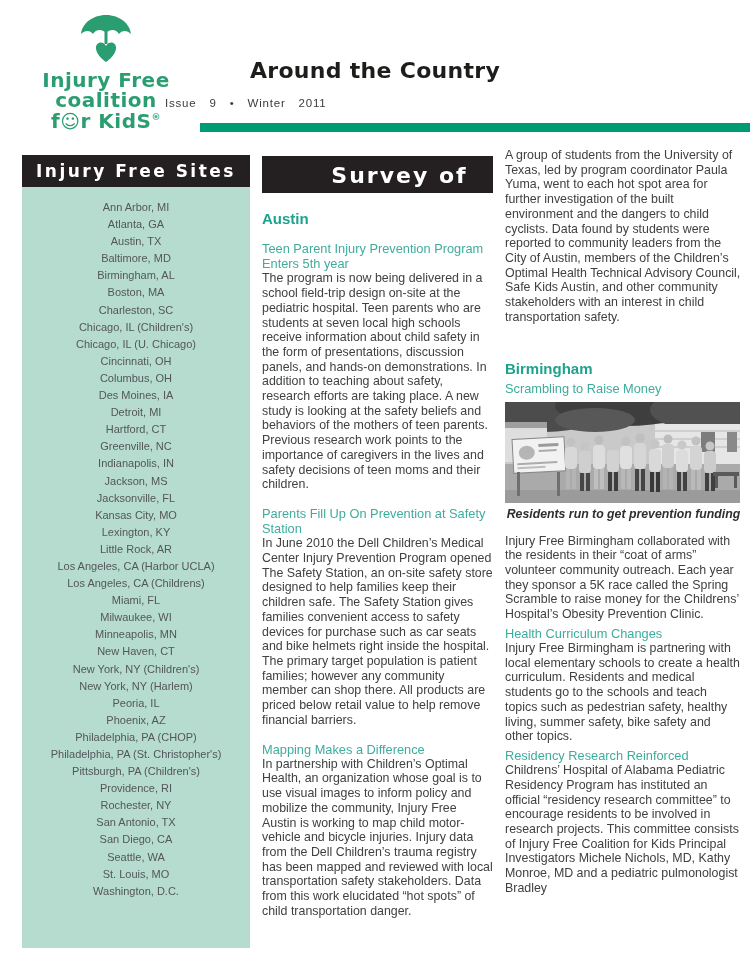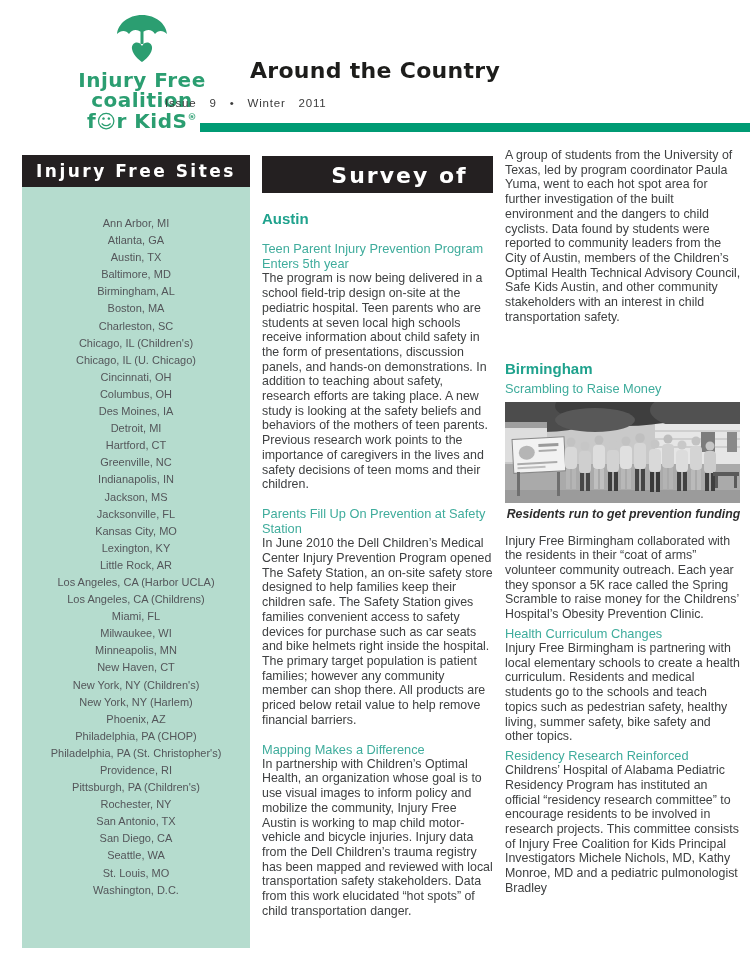--- a/index.html
+++ b/index.html
@@ -6,39 +6,39 @@
     --accent:#009B74; --logo-green:#2B9E71; --ink-black:#242021;
     --mint:#B5DCCE; --city-teal:#1FA28D; --subhead-teal:#3FAC9C;
     --body-text:#3F4142; --list-text:#54565A;
   }
   *{margin:0;padding:0;box-sizing:border-box;}
   html,body{background:#fff;}
   .page{position:relative;width:750px;height:970px;background:#fff;overflow:hidden;
     font-family:"Liberation Sans","DejaVu Sans",sans-serif;color:var(--body-text);}
 
   
-  .logo{position:absolute;left:36px;top:12px;width:140px;text-align:center;color:var(--logo-green);margin-left:36px;}
+  .logo{position:absolute;left:36px;top:12px;width:140px;text-align:center;color:var(--logo-green);}
   .logo .umbrella{display:block;margin:0 auto 2px auto;}
   .logo-text{font-family:"DejaVu Sans",sans-serif;font-weight:bold;line-height:1.02;
     font-size:20px;letter-spacing:0.5px;}
   .logo-text .reg{font-size:9px;vertical-align:super;}
   .logo-text .smiley{font-size:19px;}
   .page-title{position:absolute;left:200px;top:58px;width:350px;text-align:center;
     font-size:22px;font-weight:bold;color:#1d1d1b;letter-spacing:0.3px;
     font-family:"DejaVu Sans",sans-serif;}
   .issue-info{position:absolute;left:165px;top:97px;font-size:11.5px;color:#3b3b3b;
     letter-spacing:0.8px;word-spacing:9px;}
   .header-rule{position:absolute;left:200px;top:123px;width:550px;height:9px;background:var(--accent);}
 
   
   .sidebar{position:absolute;left:22px;top:155px;width:228px;}
   .sidebar-header{background:var(--ink-black);color:#fff;height:32px;line-height:32px;
     text-align:center;font-family:"DejaVu Sans",sans-serif;font-weight:bold;
     font-size:17px;letter-spacing:2.5px;}
-  .sidebar-panel{background:var(--mint);height:761px;padding-top:28px;}
+  .sidebar-panel{background:var(--mint);height:761px;padding-top:12px;}
   .site{font-size:11px;line-height:17.1px;text-align:center;color:var(--list-text);}
 
   
   .col-mid{position:absolute;left:262px;top:156px;width:231px;}
   .survey-header{background:var(--ink-black);color:#fff;height:37px;line-height:39px;
     text-align:center;font-family:"DejaVu Sans",sans-serif;font-weight:bold;
     font-size:22px;letter-spacing:2px;padding-left:44px;}
   .city-head{color:var(--city-teal);font-size:15px;font-weight:bold;margin-top:17px;}
   .article{margin-top:14px;}
   .article h3{color:var(--subhead-teal);font-size:12.8px;font-weight:normal;line-height:15.2px;}
@@ -130,30 +130,31 @@
         <div class="site">Milwaukee, WI</div>
 
         <div class="site">Minneapolis, MN</div>
 
         <div class="site">New Haven, CT</div>
 
         <div class="site">New York, NY (Children's)</div>
 
         <div class="site">New York, NY (Harlem)</div>
 
+        <div class="site">Peoria, IL</div>
 
         <div class="site">Phoenix, AZ</div>
 
         <div class="site">Philadelphia, PA (CHOP)</div>
 
         <div class="site">Philadelphia, PA (St. Christopher's)</div>
 
+        <div class="site">Pittsburgh, PA (Children's)</div>
+
         <div class="site">Providence, RI</div>
-
-        <div class="site">Pittsburgh, PA (Children's)</div>
 
         <div class="site">Rochester, NY</div>
 
 
         <div class="site">San Antonio, TX</div>
 
         <div class="site">San Diego, CA</div>
 
         <div class="site">Seattle, WA</div>
 

